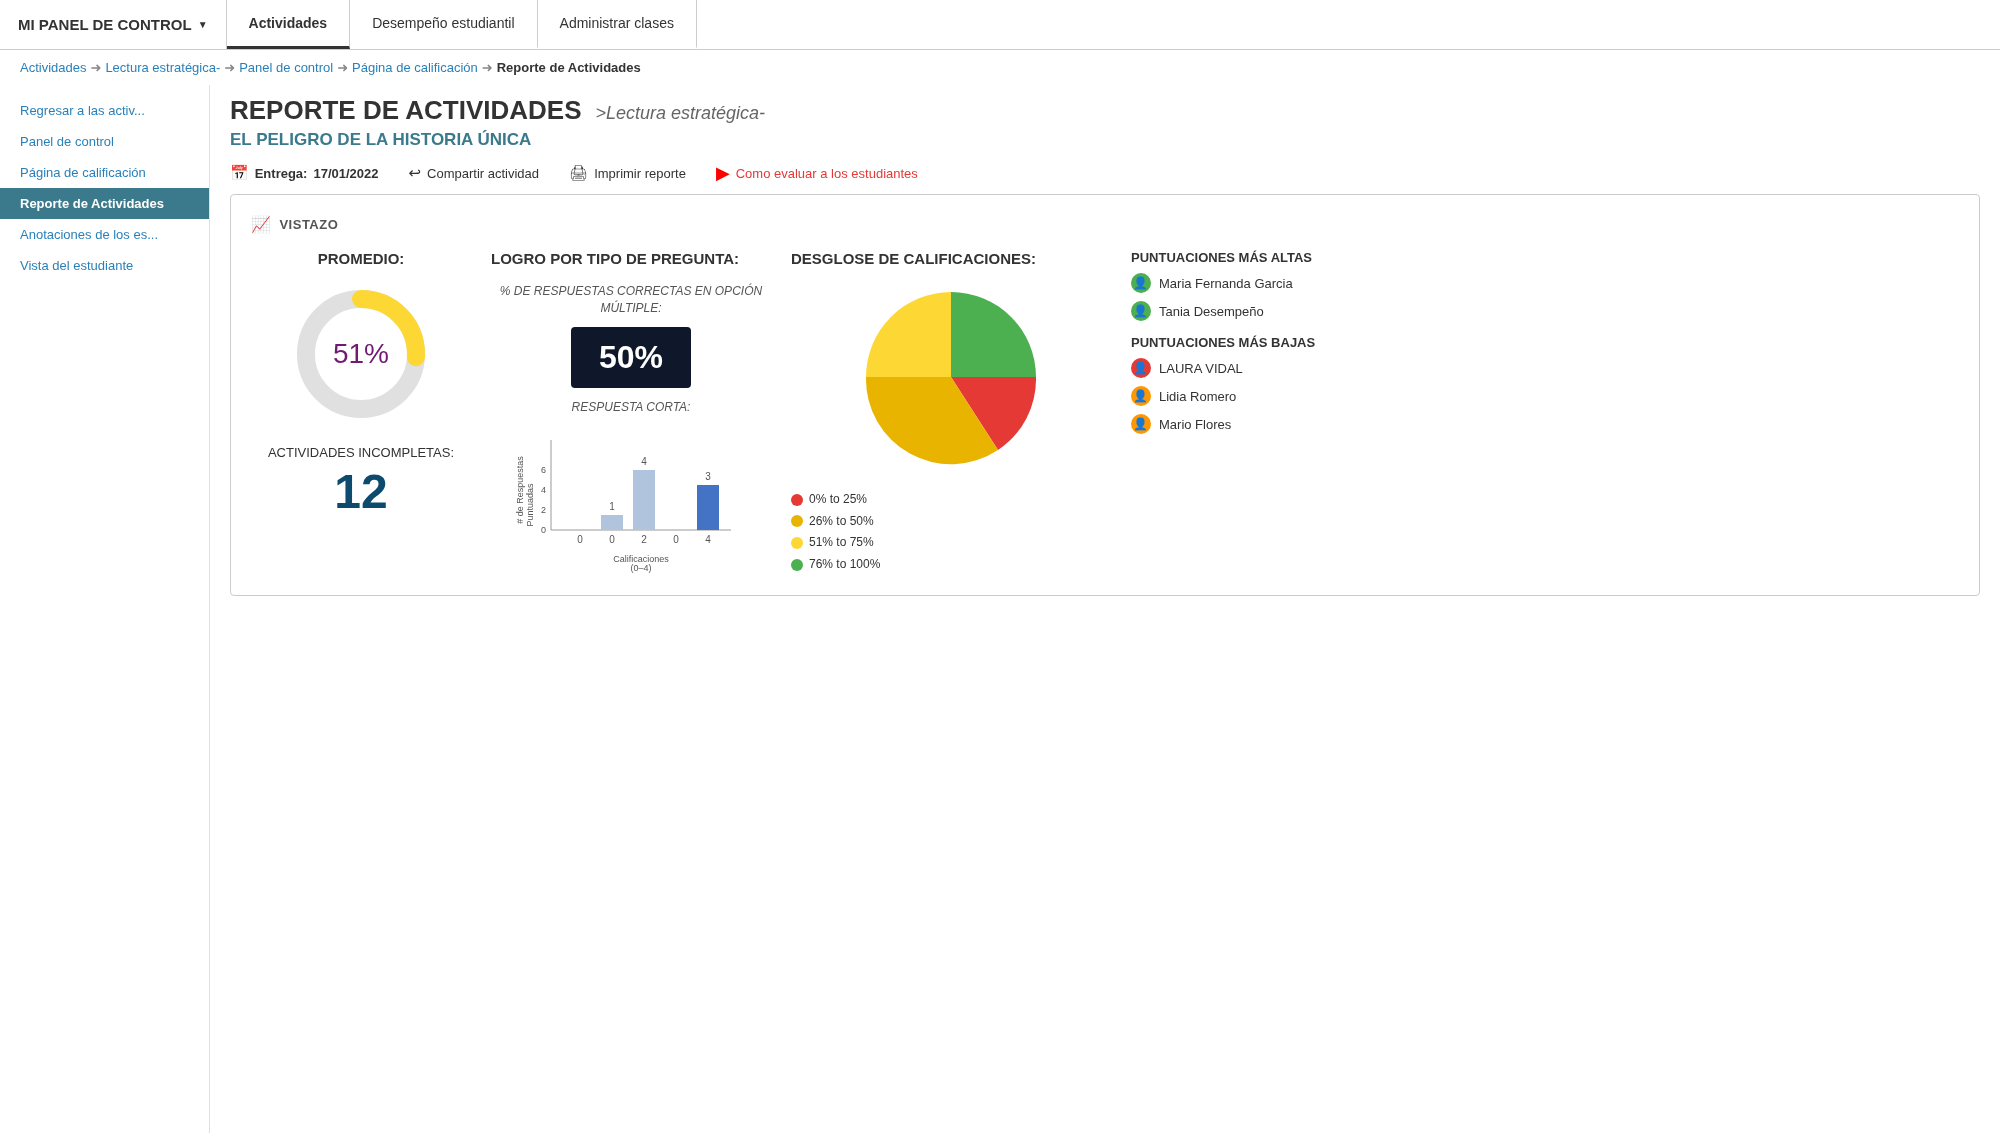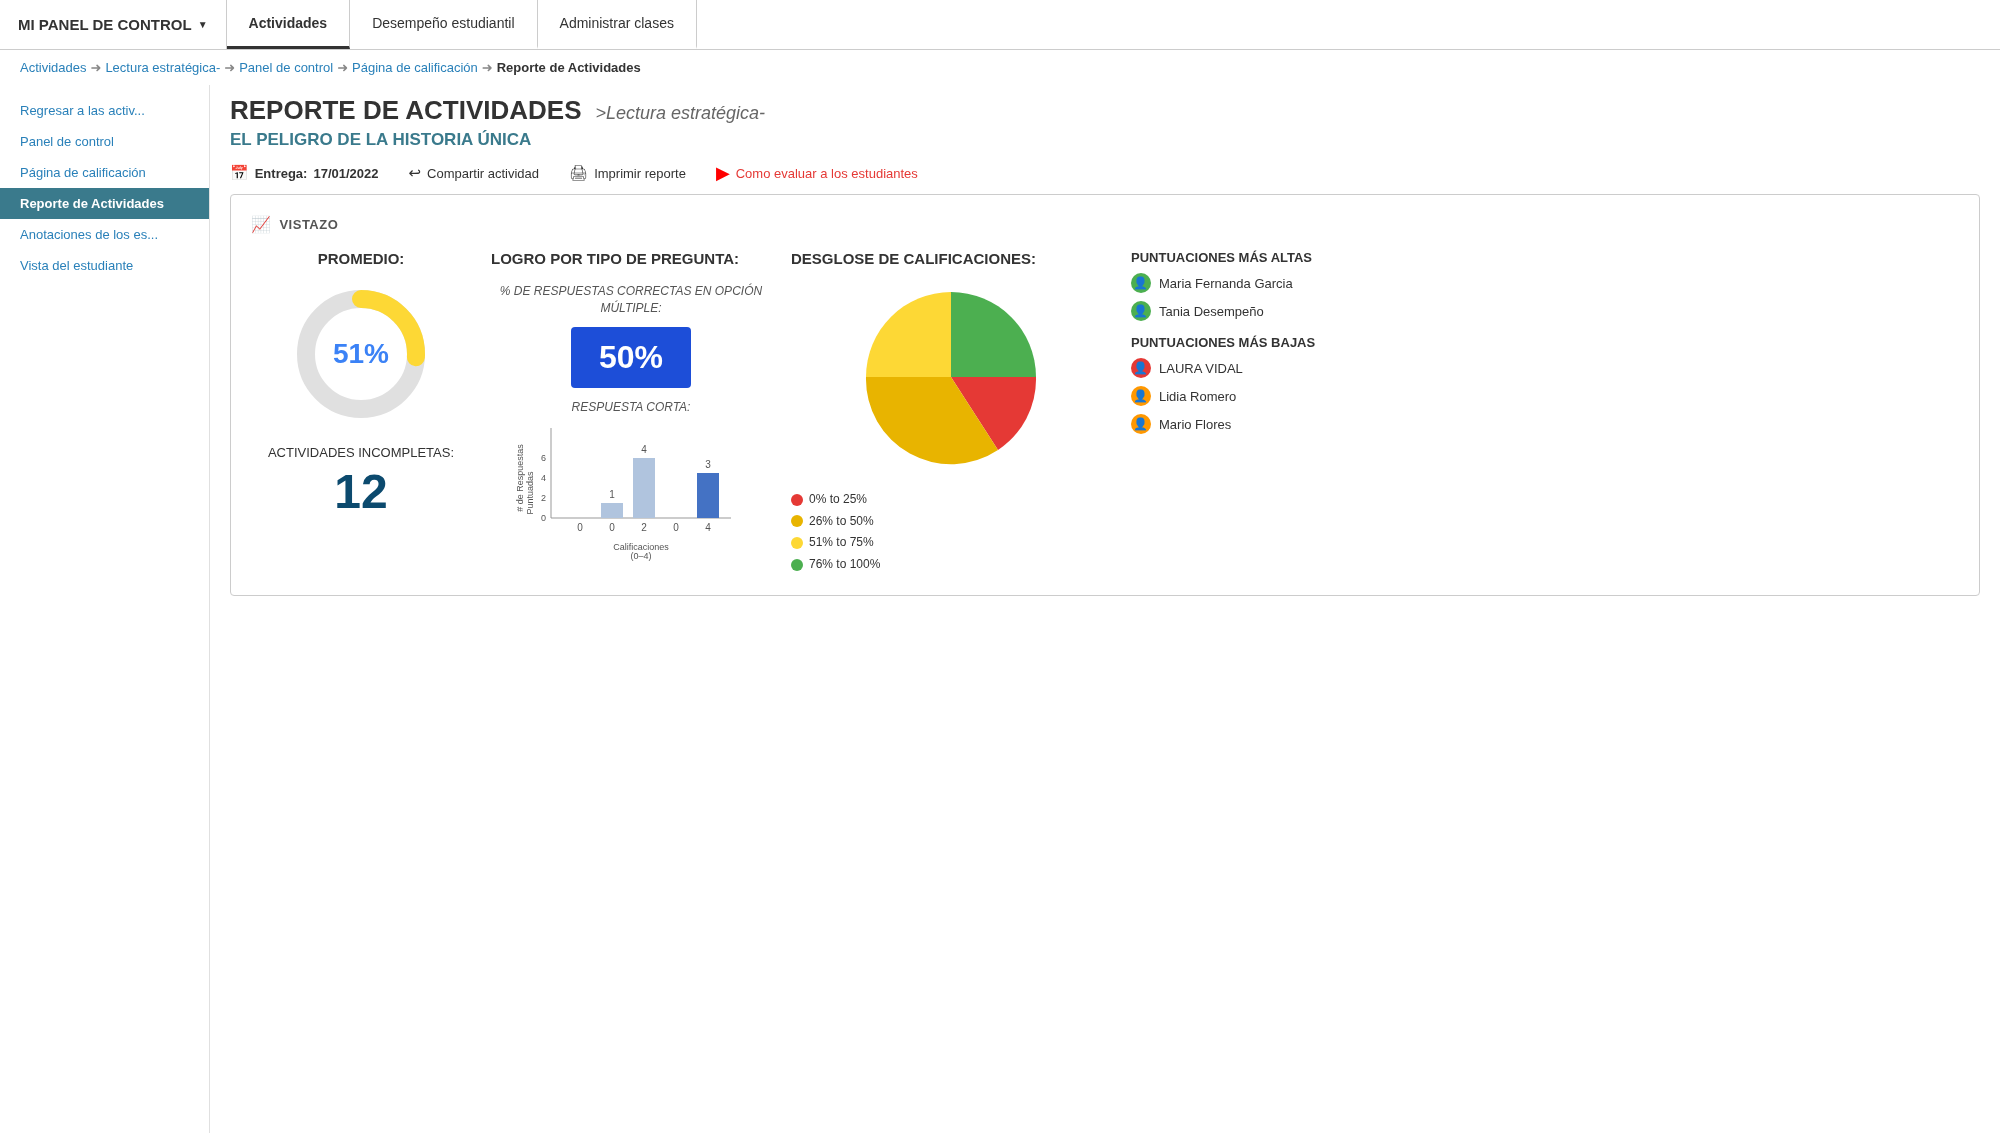--- a/index.html
+++ b/index.html
@@ -188,22 +188,22 @@
       width: 150px;
       height: 150px;
       margin: 0 auto 16px auto;
       display: flex;
       align-items: center;
       justify-content: center;
     }
     .donut-container svg { position: absolute; top: 0; left: 0; }
     .donut-percent {
       font-size: 28px;
-      font-weight: bold;
-      color: #3b82f6;
+      font-weight: normal;
+      color: #701a75;
       position: relative;
       z-index: 1;
       text-align: right;
     }
     .incompletas-label {
       font-size: 13px;
       font-weight: normal;
       color: #333;
       text-transform: uppercase;
       margin-top: 8px;
@@ -220,36 +220,36 @@
     .logro-section .section-title { margin-bottom: 16px; }
     .mc-label {
       font-size: 12px;
       font-style: italic;
       color: #555;
       text-align: center;
       line-height: 1.4;
       margin-bottom: 10px;
     }
     .mc-percent-box {
-      background: #1d4ed8;
+      background: #0f172a;
       color: #fff;
       font-size: 32px;
       font-weight: bold;
       text-align: center;
       padding: 12px 20px;
       border-radius: 4px;
       margin: 0 auto 12px auto;
       width: 120px;
     }
     .short-answer-label {
       font-size: 12px;
       font-style: italic;
       color: #555;
       text-align: center;
-      margin-bottom: 4px;
+      margin-bottom: 16px;
     }
     .bar-chart-container {
       position: relative;
       width: 240px;
       margin: 0 auto;
     }
 
     
     .desglose-section { }
     .desglose-section .section-title { margin-bottom: 10px; }

